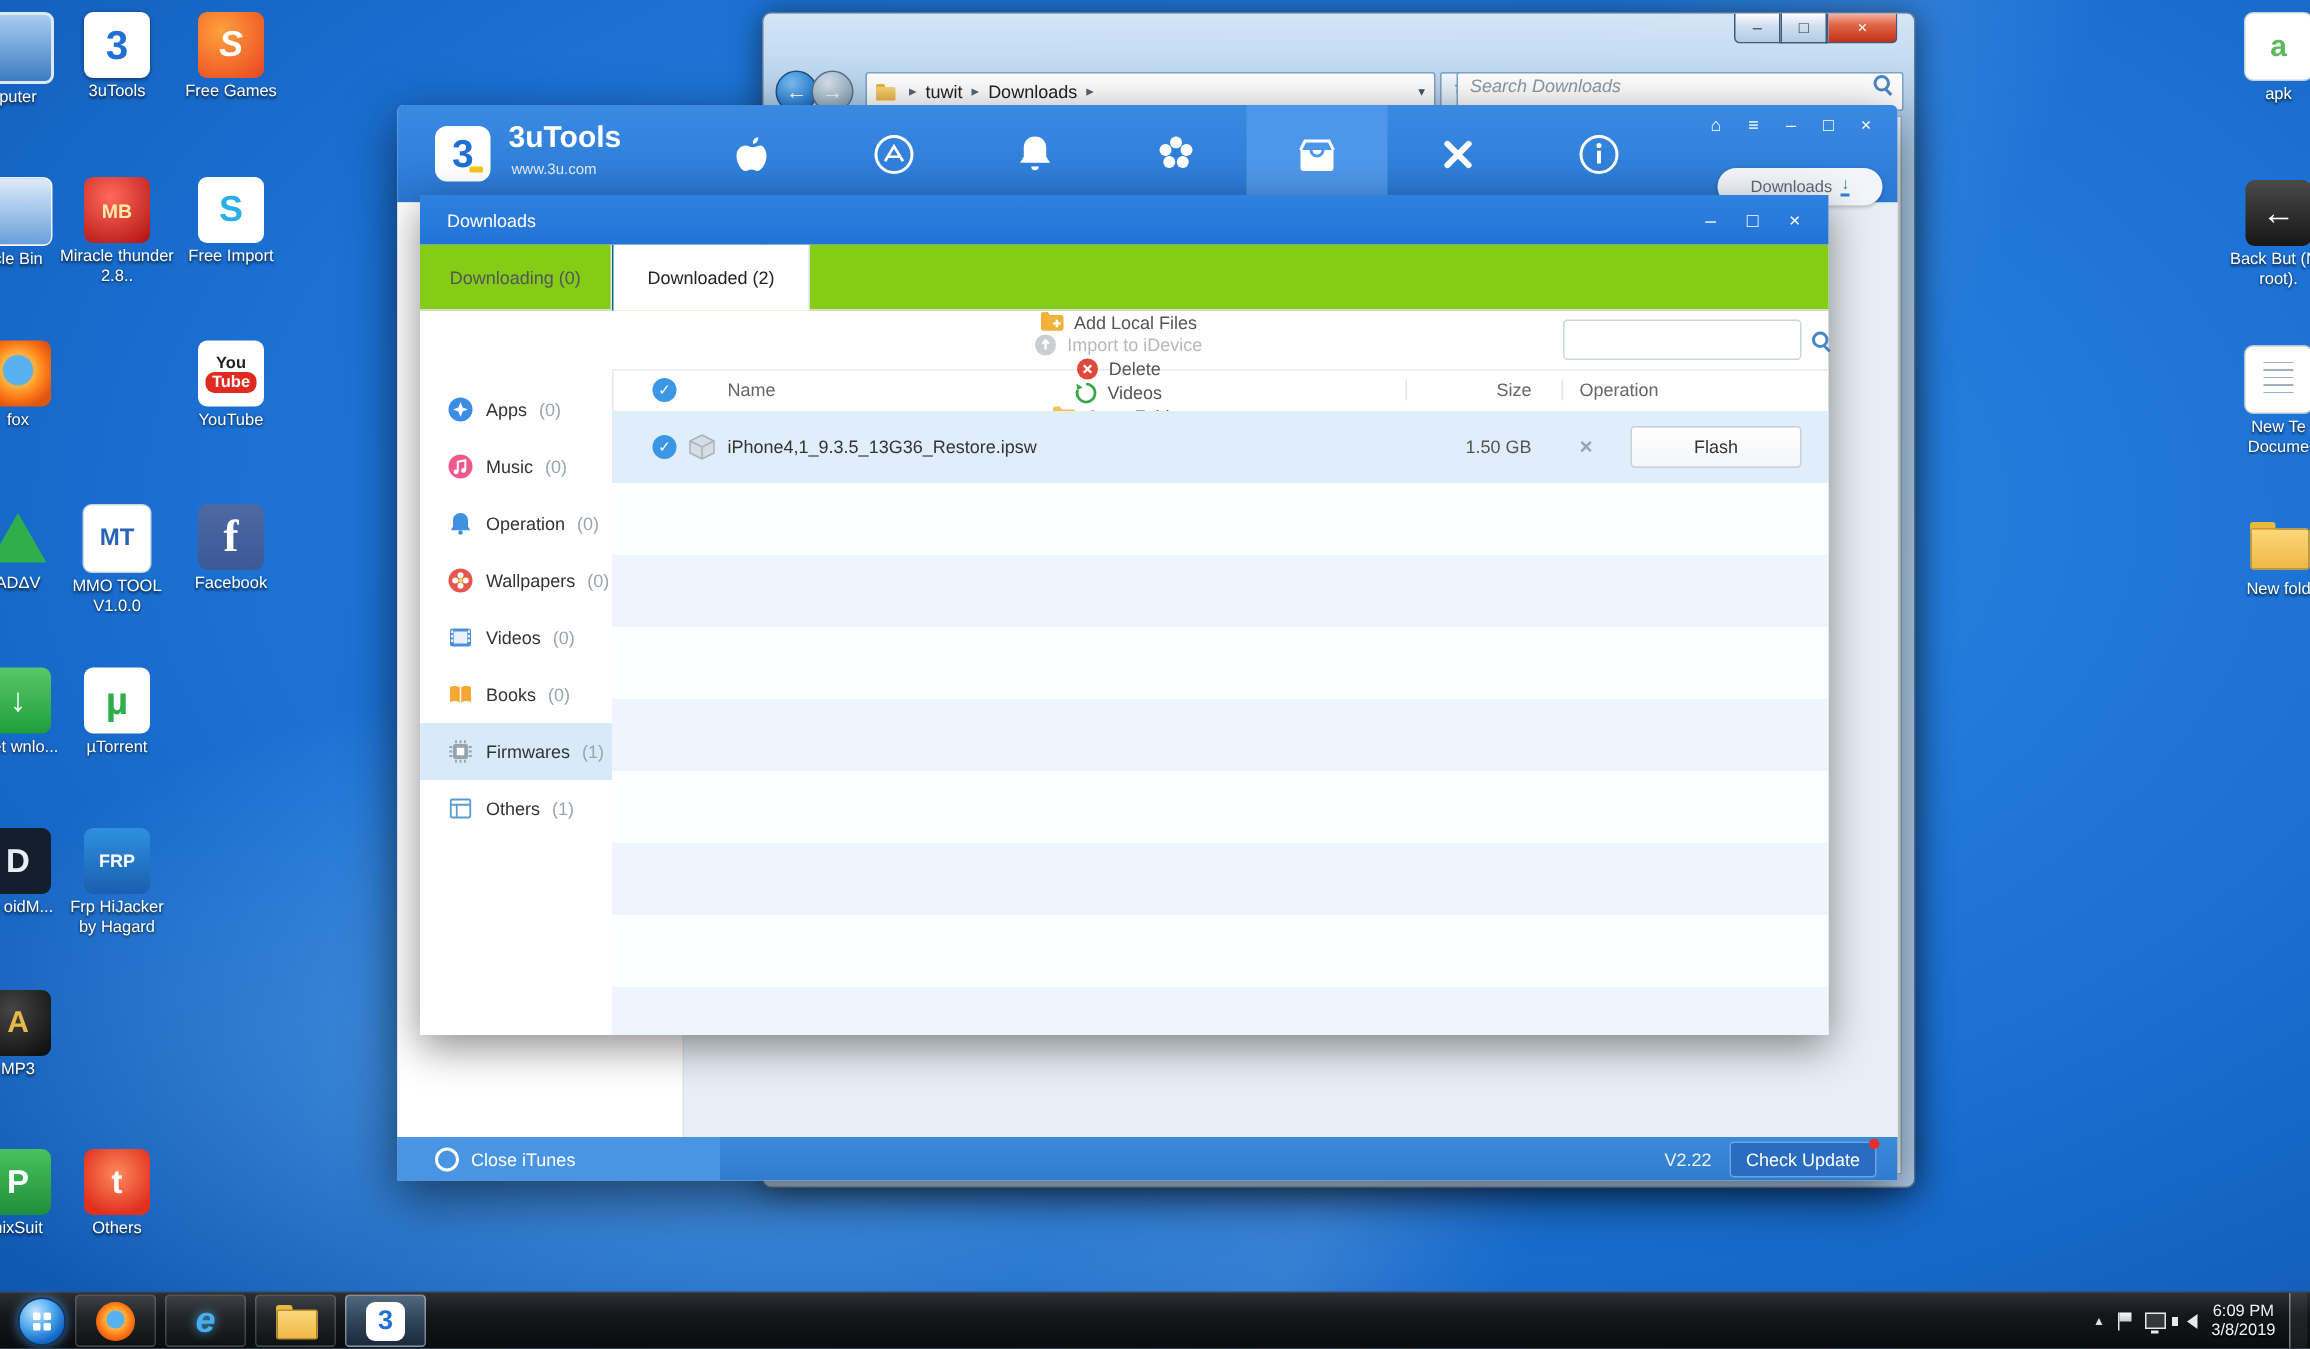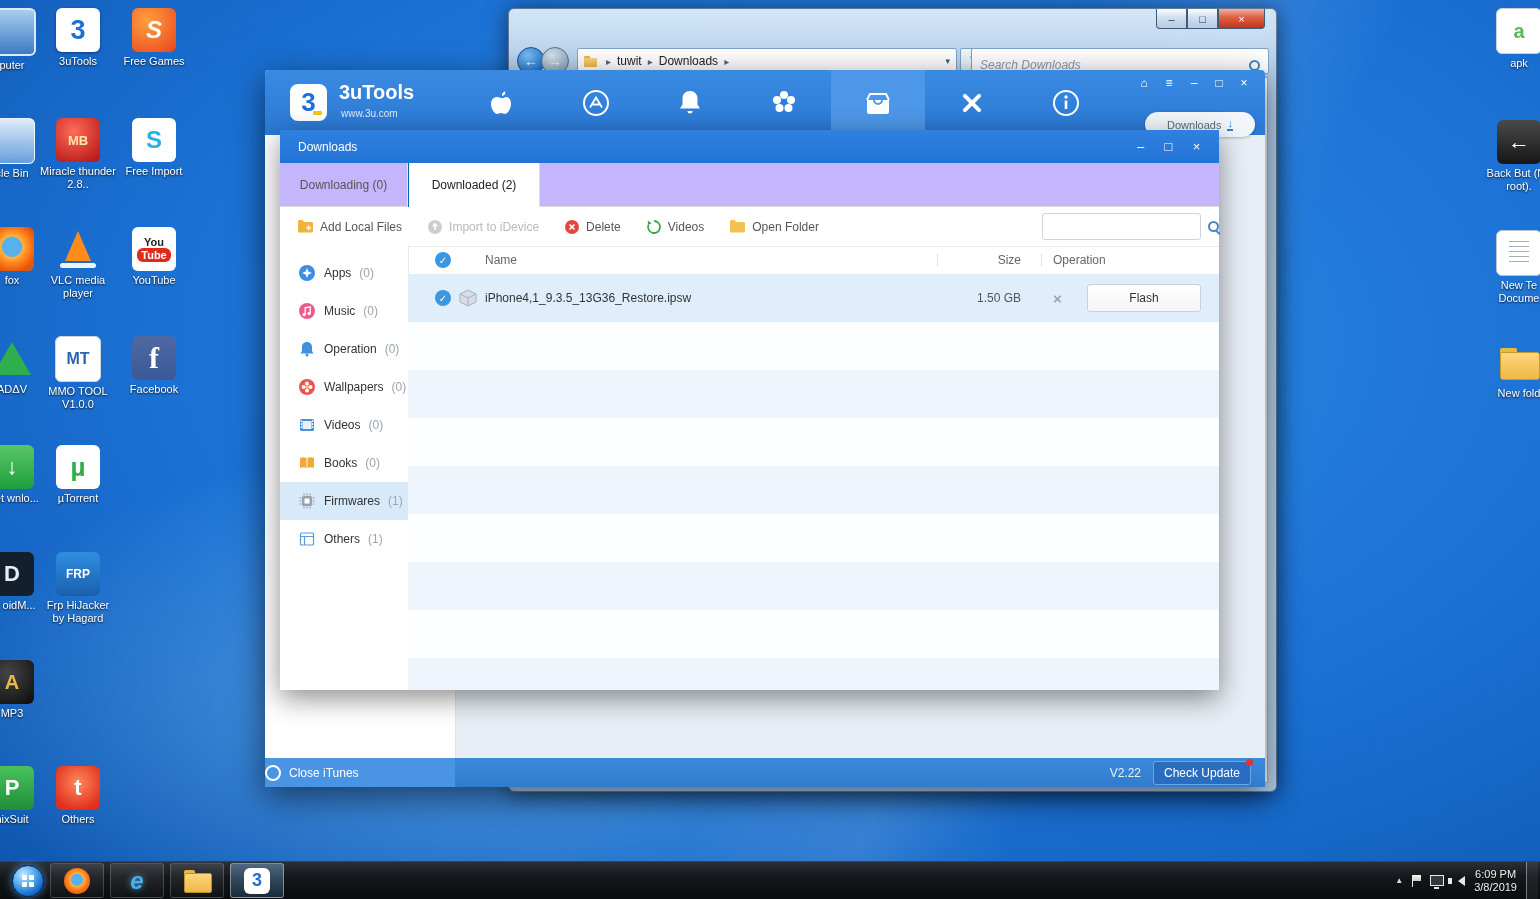--- a/index.html
+++ b/index.html
@@ -78,21 +78,21 @@
     display:flex;align-items:center;padding:0 6px;color:#222;}
   .bc-sep{color:#567;margin:0 6px;font-size:10px;}
   .bc-item{cursor:pointer;}
   .bc-folder{width:14px;height:11px;position:relative;margin-right:2px;}
   .bc-folder::before{content:"";position:absolute;top:0;left:0;width:6px;height:3px;background:#e8b93e;border-radius:1px 1px 0 0;}
   .bc-folder::after{content:"";position:absolute;top:2px;left:0;width:13px;height:9px;background:linear-gradient(#fbd77a,#f0b846);border-radius:1px;}
   .bc-dd{margin-left:auto;color:#456;font-size:9px;}
   .refbtn{margin-left:3px;width:28px;height:24px;border:1px solid #7ea4c8;border-radius:2px;background:linear-gradient(#f4f9fd,#dcebf6);
     display:flex;align-items:center;justify-content:center;color:#2f7fd6;font-size:14px;}
   .searchfield{position:absolute;right:7px;top:39px;width:284px;height:24px;background:#fff;border:1px solid #7ea4c8;border-radius:2px;
-    display:flex;align-items:flex-end;padding:0 6px;}
+    display:flex;align-items:flex-start;padding:0 6px;}
   .searchfield input{flex:1;border:none;outline:none;font-size:12px;font-family:"Liberation Sans",sans-serif;color:#334;background:transparent;}
   .searchfield input::placeholder{color:#8a9aa8;font-style:italic;}
   .mag{position:relative;width:14px;height:14px;flex:0 0 14px;}
   .mag::before{content:"";position:absolute;left:1px;top:1px;width:7px;height:7px;border:2px solid #4b86c4;border-radius:50%;}
   .mag::after{content:"";position:absolute;left:10px;top:10px;width:5px;height:2px;background:#4b86c4;transform:rotate(45deg);transform-origin:0 0;}
   .exp-content{position:absolute;left:8px;right:8px;top:68px;bottom:8px;background:#fff;border:1px solid #9ab4cc;}
   
   #tools{position:absolute;left:265px;top:70px;width:1000px;height:717px;z-index:4;background:#fff;border-radius:4px 4px 0 0;
     box-shadow:0 10px 34px rgba(0,0,0,.55);}
   #tools-header{position:relative;height:65px;background:linear-gradient(#3a8ae2,#2a78d4);border-radius:4px 4px 0 0;}
@@ -106,35 +106,35 @@
   .nav-item.active{background:#4d97e8;}
   .winctrl{position:absolute;right:14px;top:6px;display:flex;gap:11px;color:#fff;font-size:12px;}
   .winctrl span{cursor:pointer;width:14px;text-align:center;}
   .dl-pill{position:absolute;right:10px;top:42px;width:110px;height:25px;background:#f2f6fa;border-radius:13px;
     display:flex;align-items:center;justify-content:center;gap:6px;color:#5a6b7c;font-size:11px;z-index:5;box-shadow:0 1px 3px rgba(0,0,0,.25);cursor:pointer;}
   .dl-arr{color:#2f7fd6;font-weight:bold;border-bottom:2px solid #2f7fd6;line-height:11px;font-size:11px;}
   #tools-body{position:absolute;top:65px;bottom:29px;left:0;right:0;background:#e7eef5;}
   #tools-body .leftpane{position:absolute;left:0;top:0;bottom:0;width:190px;background:#fff;border-right:1px solid #dde5ec;}
   #tools-status{position:absolute;left:0;right:0;bottom:0;height:29px;background:linear-gradient(#3e8ada,#2f7ccc);}
   .close-itunes{position:absolute;left:0;top:0;bottom:0;width:190px;background:#4a94e4;display:flex;align-items:center;gap:8px;
-    color:#fff;cursor:pointer;}
+    padding-left:25px;color:#fff;cursor:pointer;}
   .ci-circ{width:12px;height:12px;border:2px solid #fff;border-radius:50%;}
   .version{position:absolute;right:124px;top:8px;color:#eaf2fb;}
   .check-update{position:absolute;right:14px;top:3px;width:96px;height:22px;background:#2a6cc0;border:1px solid #6aa4e8;border-radius:3px;
     color:#fff;display:flex;align-items:center;justify-content:center;cursor:pointer;}
   .check-update .dot{position:absolute;right:-3px;top:-3px;width:7px;height:7px;background:#e8302a;border-radius:50%;}
   
   #dlg{position:absolute;left:280px;top:130px;width:939px;height:560px;z-index:6;background:#fff;box-shadow:0 8px 26px rgba(0,0,0,.45);}
   #dlg-title{height:33px;background:linear-gradient(#2f81e0,#2273d6);color:#fff;display:flex;align-items:center;padding-left:18px;position:relative;}
   .dlg-ctrl{position:absolute;right:16px;top:0;height:100%;display:flex;gap:15px;align-items:center;font-size:13px;}
   .dlg-ctrl span{cursor:pointer;width:13px;text-align:center;}
-  #dlg-tabs{height:43px;background:#c4b5fd;border-bottom:1px solid #dcdcdc;display:flex;}
+  #dlg-tabs{height:43px;background:#84cc16;border-bottom:1px solid #dcdcdc;display:flex;}
   .tab{width:127px;display:flex;align-items:center;justify-content:center;color:#555;cursor:pointer;border-right:1px solid #e4e4e4;}
   .tab.active{width:130px;background:#fff;color:#222;border-left:1px solid #0369a1;border-right:1px solid #dcdcdc;margin-bottom:-1px;}
-  #dlg-toolbar{height:39px;border-bottom:1px solid #ebebeb;display:flex;align-items:center;padding:0 0 0 17px;position:relative;color:#555;}
+  #dlg-toolbar{height:39px;border-bottom:1px solid #ebebeb;display:flex;align-items:center;padding:0 0 0 17px;position:relative;color:#555;flex-direction:column;}
   .tbtn{display:flex;align-items:center;gap:6px;margin-right:25px;cursor:pointer;}
   .tbtn.disabled{color:#b9b9b9;}
   .tsearch{position:absolute;right:18px;top:6px;width:147px;height:25px;border:1px solid #ccd6de;border-radius:3px;
     display:flex;align-items:center;padding:0 5px;}
   .tsearch input{flex:1;border:none;outline:none;background:transparent;font-size:12px;font-family:"Liberation Sans",sans-serif;}
   #dlg-main{position:absolute;top:116px;bottom:0;left:0;right:0;}
   #dlg-side{position:absolute;left:0;top:0;bottom:0;width:128px;border-right:1px solid #e8e8e8;background:#fff;padding-top:8px;}
   .sitem{height:38px;display:flex;align-items:center;gap:8px;padding-left:18px;color:#333;cursor:pointer;}
   .sitem .cnt{color:#9aa5ae;}
   .sitem.active{background:#d8e9f9;}
@@ -202,24 +202,20 @@
     <div class="lbl">Miracle thunder 2.8..</div>
   </div>
   <div class="dicon" style="left:116px;top:118px">
     <div class="ic i-fmusic"></div>
     <div class="lbl">Free Import</div>
   </div>
   <div class="dicon" style="left:-26px;top:227px">
     <div class="ic i-firefox"></div>
     <div class="lbl">fox</div>
   </div>
-  <div class="dicon" style="left:40px;top:227px">
-    <div class="ic i-vlc"></div>
-    <div class="lbl">VLC media player</div>
-  </div>
   <div class="dicon" style="left:116px;top:227px">
     <div class="ic i-youtube"></div>
     <div class="lbl">YouTube</div>
   </div>
   <div class="dicon" style="left:-26px;top:336px">
     <div class="ic i-adav"></div>
     <div class="lbl">ADΔV</div>
   </div>
   <div class="dicon" style="left:40px;top:336px">
     <div class="ic i-mmo"></div>

